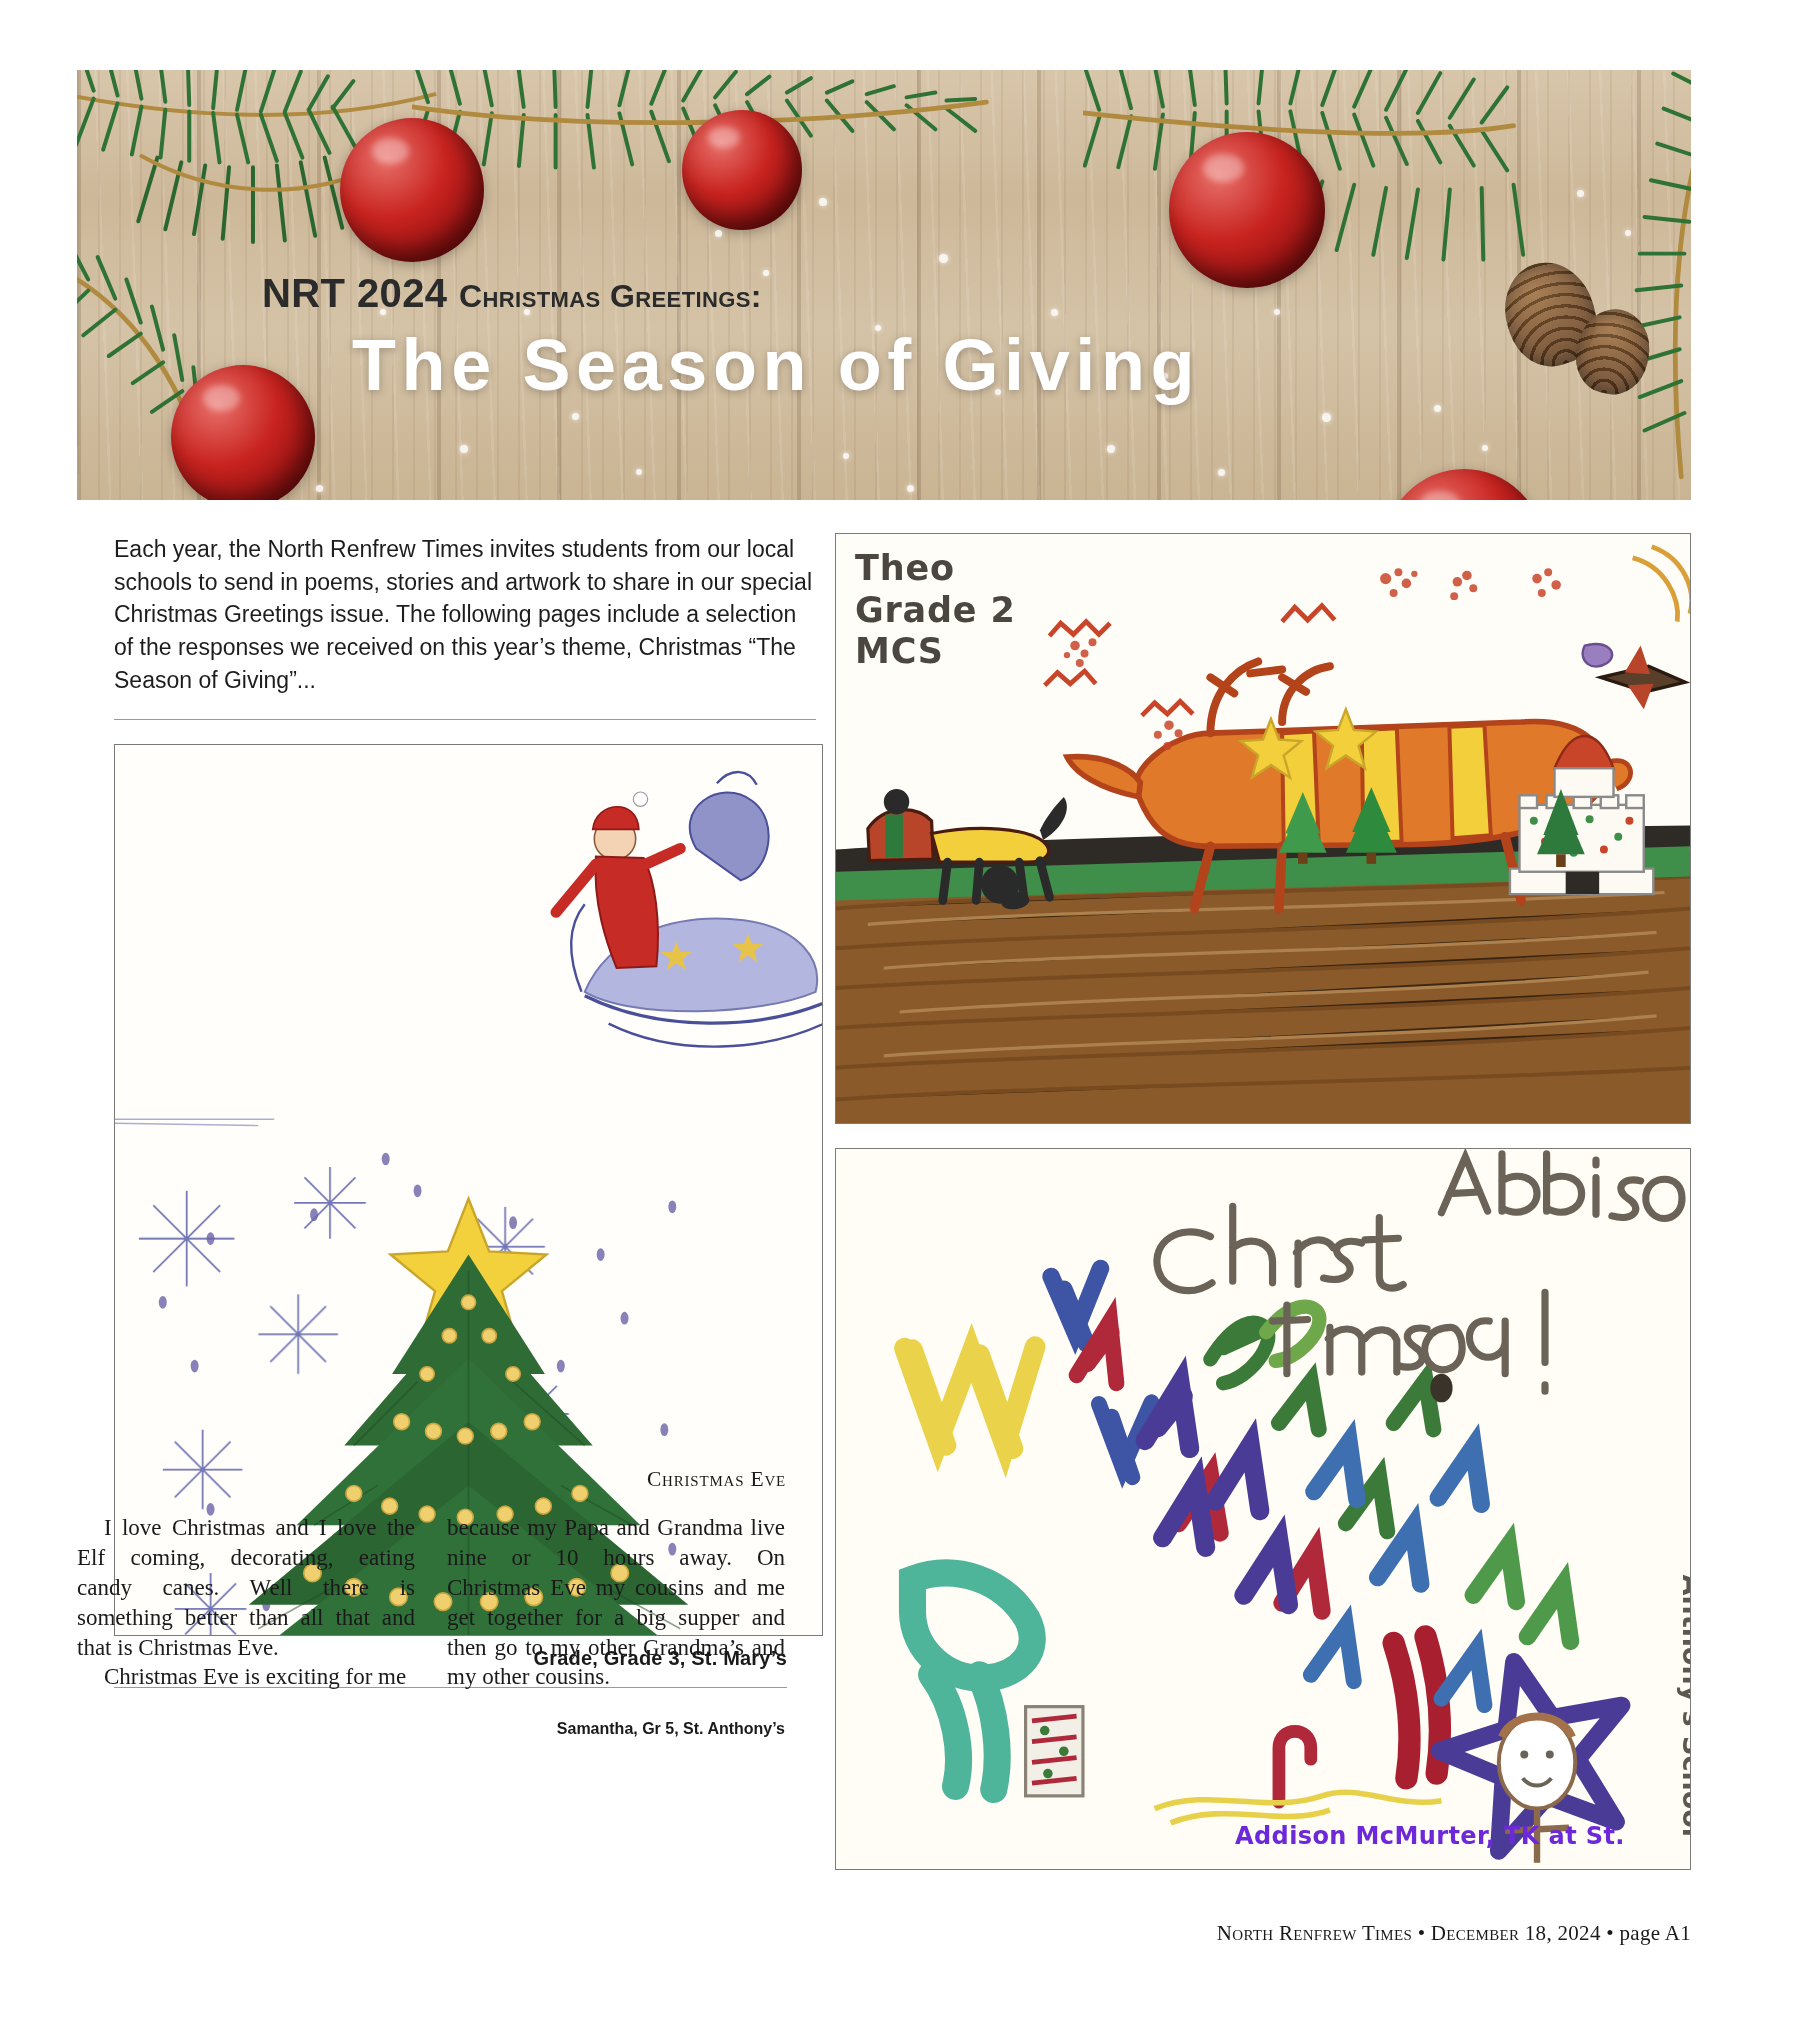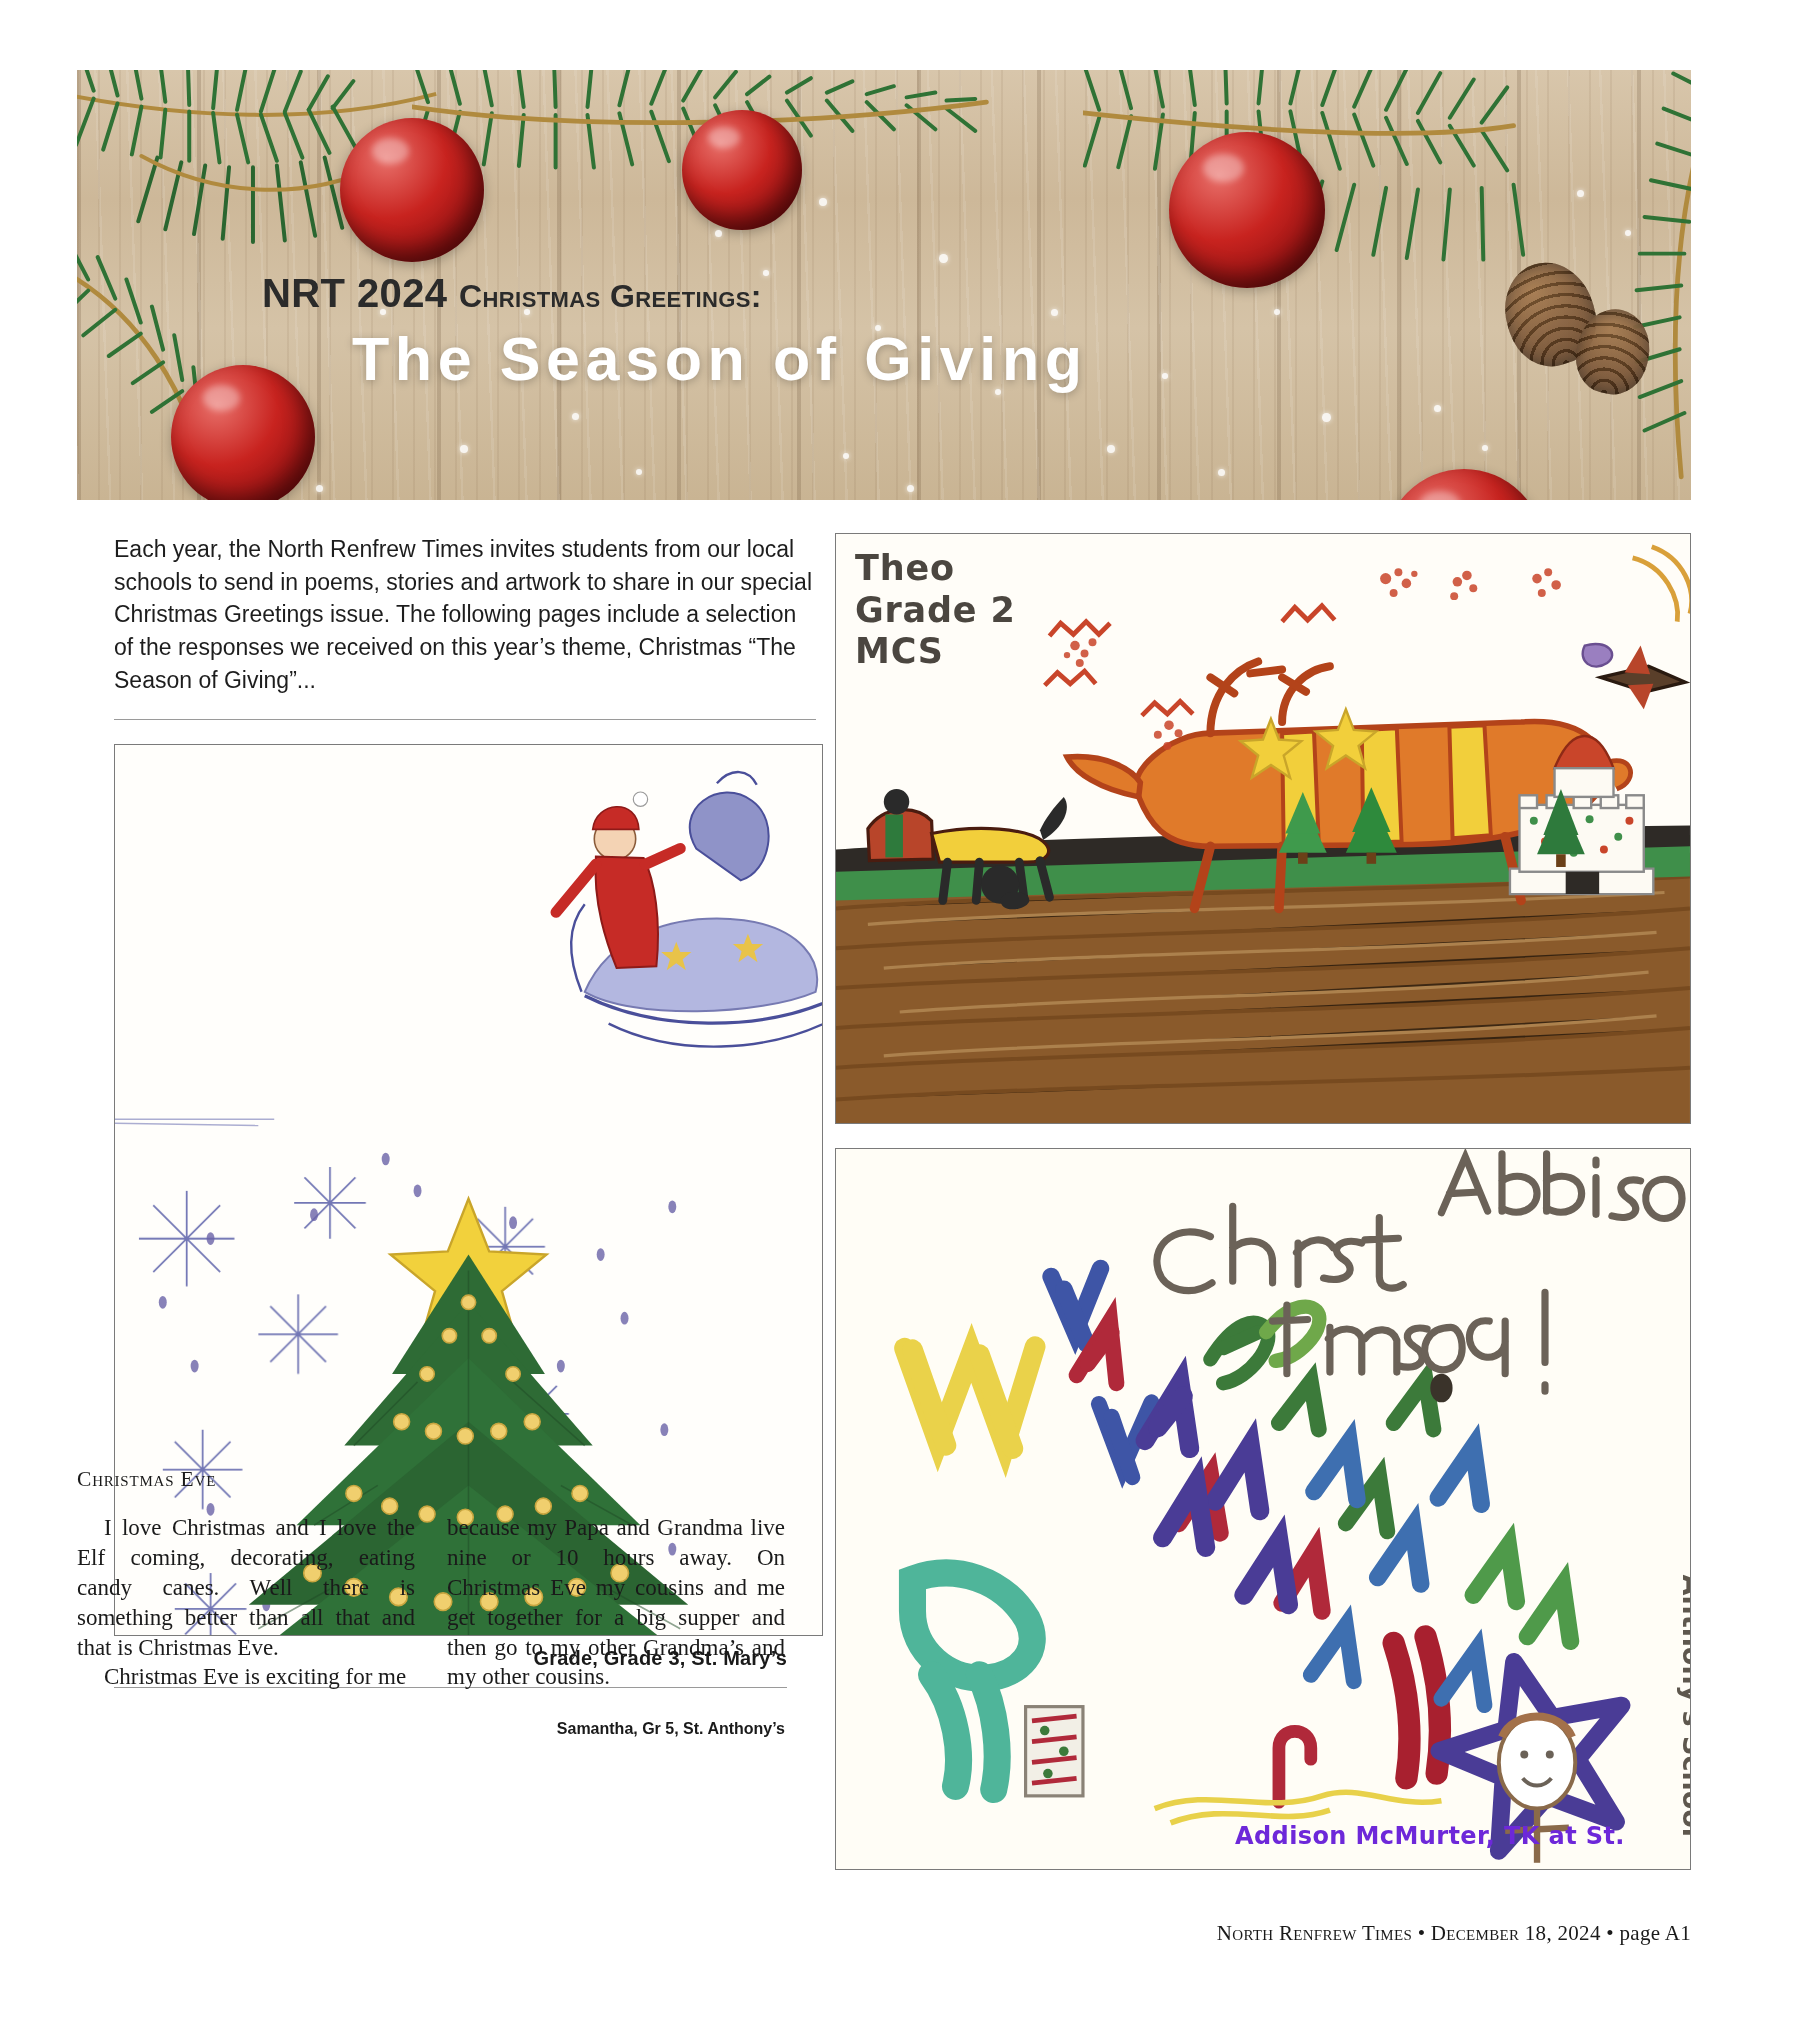--- a/index.html
+++ b/index.html
@@ -94,21 +94,21 @@
     letter-spacing:0.4px;
     color:#2b2b2b;
     white-space:nowrap;
   }
   .banner-kicker .sc{ font-size:32px; }
   .banner-title{
     position:absolute;
     left:275px; top:254px;
     font-family:"Liberation Sans", sans-serif;
     font-weight:700;
-    font-size:61px;
+    font-size:72px;
     letter-spacing:5.6px;
     color:#ffffff;
     text-shadow:0 2.4px 8px rgba(0,0,0,.25);
     white-space:nowrap;
   }
 
   
   .content{
     position:absolute;
     top: 463px; left:0;
@@ -168,21 +168,21 @@
     color:#4b4640;
   }
 
   
   .story{
     position:absolute;
     top:934px; left:0;
     width:709px;
   }
   .story-head{
-    text-align:left;
+    text-align:right;
     font-variant:small-caps;
     font-size:21.5px;
     letter-spacing:0.8px;
     font-family:"Liberation Serif", serif;
     margin:0 0 21px 0;
   }
   .story-cols{
     display:flex;
     gap:32px;
   }

